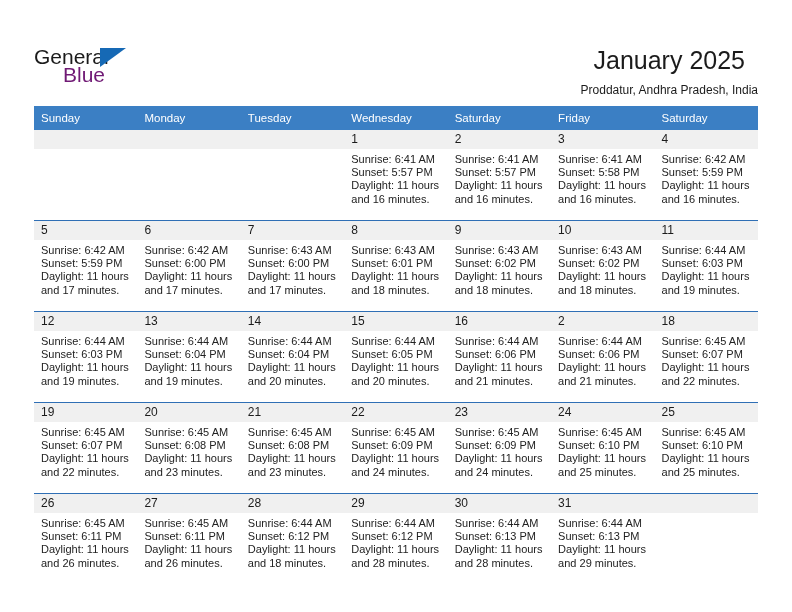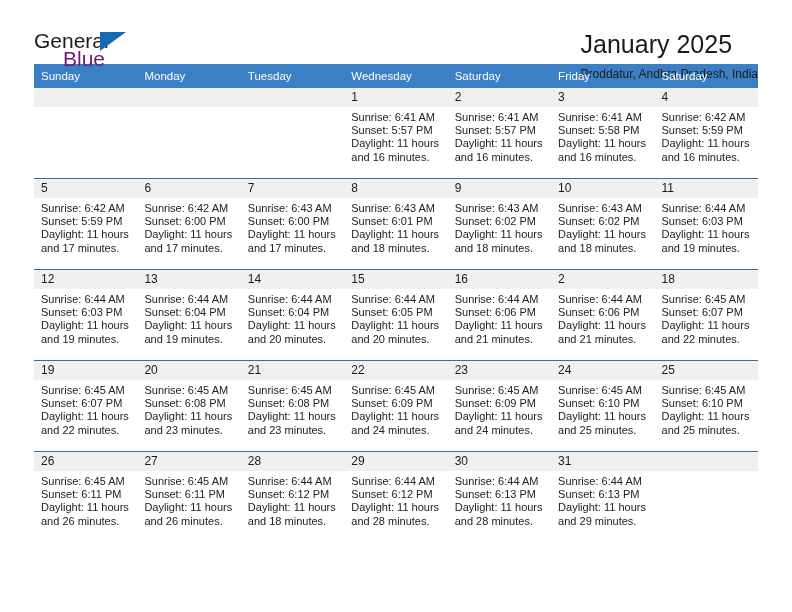--- a/index.html
+++ b/index.html
@@ -22,20 +22,21 @@
   }
 
   
   .header {
     display: flex;
     justify-content: space-between;
     align-items: flex-start;
     padding-top: 30px;
     height: 64px;
     box-sizing: border-box;
+    margin-top: 16px;
   }
   .logo {
     position: relative;
     width: 130px;
     height: 48px;
     line-height: 1;
     user-select: none;
   }
   .logo-general {
     position: absolute;
@@ -55,21 +56,21 @@
     border-bottom: 19px solid transparent;
   }
   .logo-blue {
     position: absolute;
     left: 29px;
     top: 18px;
     font-size: 21px;
     color: #701a75;
   }
   .titles {
-    text-align: left;
+    text-align: center;
     padding-top: 1px;
   }
   .cal-title {
     font-size: 25px;
     color: #1b1b1b;
     line-height: 1.1;
     font-weight: normal;
     margin: 0;
   }
   .cal-subtitle {
@@ -78,20 +79,21 @@
     margin: 9px 0 0 0;
     font-weight: normal;
     line-height: 1.1;
   }
 
   
   .calendar {
     width: 724px;
     border-collapse: collapse;
     table-layout: fixed;
+    margin-top: 26px;
   }
   .calendar th {
     background: #3b7fc4;
     color: #ffffff;
     font-size: 11.5px;
     font-weight: normal;
     text-align: left;
     padding: 6px 0 6px 7px;
     height: 21px;
     box-sizing: border-box;

